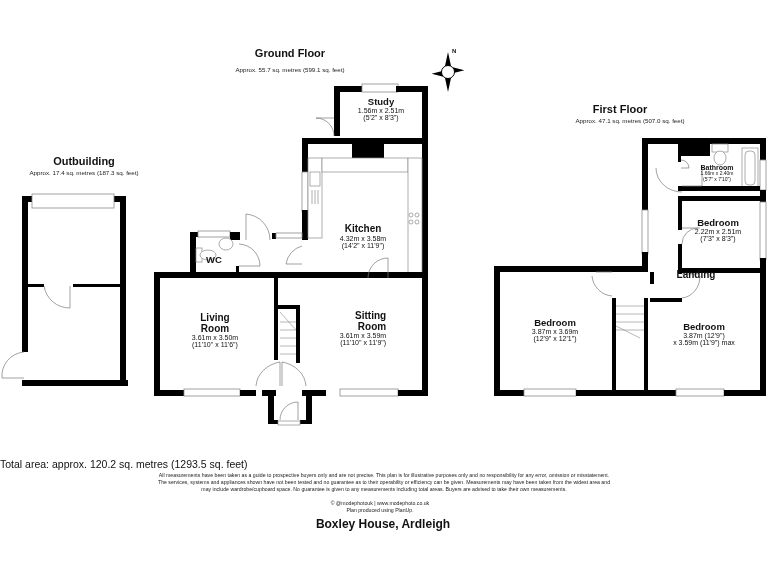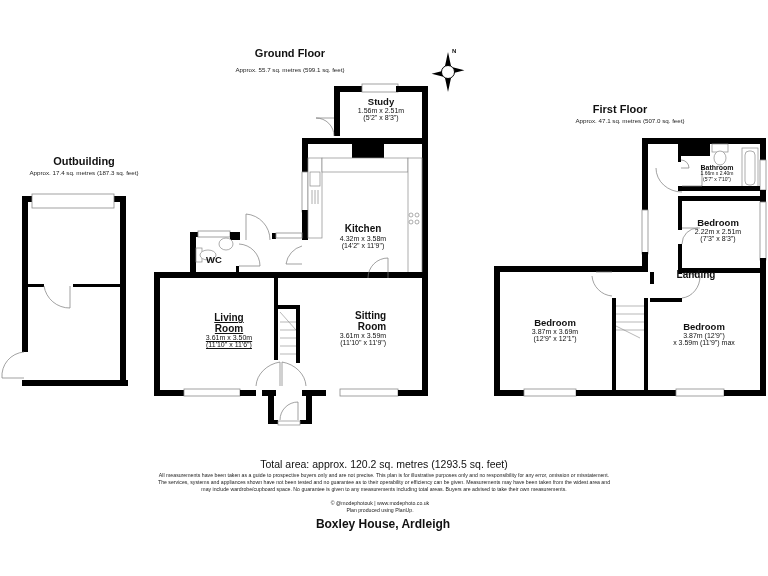--- a/index.html
+++ b/index.html
@@ -7,21 +7,21 @@
   .abs { position:absolute; }
   .floor-title { font-weight:bold; font-size:11px; text-align:center; white-space:nowrap; }
   .floor-area { font-size:6.2px; text-align:center; white-space:nowrap; color:#222; }
   .room { position:absolute; text-align:center; line-height:1.05; white-space:nowrap; transform:translateX(-50%); }
   .room .n { font-weight:bold; font-size:10px; display:block; }
   .room .d { font-size:7px; display:block; }
   .room.sm .n { font-size:7px; }
   .room.sm .d { font-size:5px; }
   .room.md .n { font-size:9.5px; }
   svg { position:absolute; left:0; top:0; }
-  .total { font-size:10.5px; text-align:center; width:768px; left:0; }
+  .total { font-size:10.5px; text-align:left; width:768px; left:0; }
   .disc { font-size:5.2px; text-align:center; width:520px; left:124px; line-height:1.35; color:#222; }
   .credit { font-size:5.2px; text-align:center; width:200px; left:280px; line-height:1.4; color:#222; }
   .prop { font-weight:bold; font-size:12px; text-align:center; width:300px; left:233px; }
 </style>
 </head>
 <body>
 
 <svg width="768" height="576" viewBox="0 0 768 576">
   <defs>
     <style>
@@ -201,21 +201,21 @@
 <div class="room" style="left:363px;top:224px;">
   <span class="n">Kitchen</span>
   <span class="d">4.32m x 3.58m</span>
   <span class="d">(14'2" x 11'9")</span>
 </div>
 
 <div class="room md" style="left:214px;top:255px;">
   <span class="n">WC</span>
 </div>
 
-<div class="room" style="left:229px;top:313px;text-decoration:underline;">
+<div class="room" style="left:215px;top:313px;">
   <span class="n">Living</span>
   <span class="n">Room</span>
   <span class="d">3.61m x 3.50m</span>
   <span class="d">(11'10" x 11'6")</span>
 </div>
 
 <div class="room" style="left:363px;top:311px;text-align:right;">
   <span class="n">Sitting</span>
   <span class="n">Room</span>
   <span class="d">3.61m x 3.59m</span>

